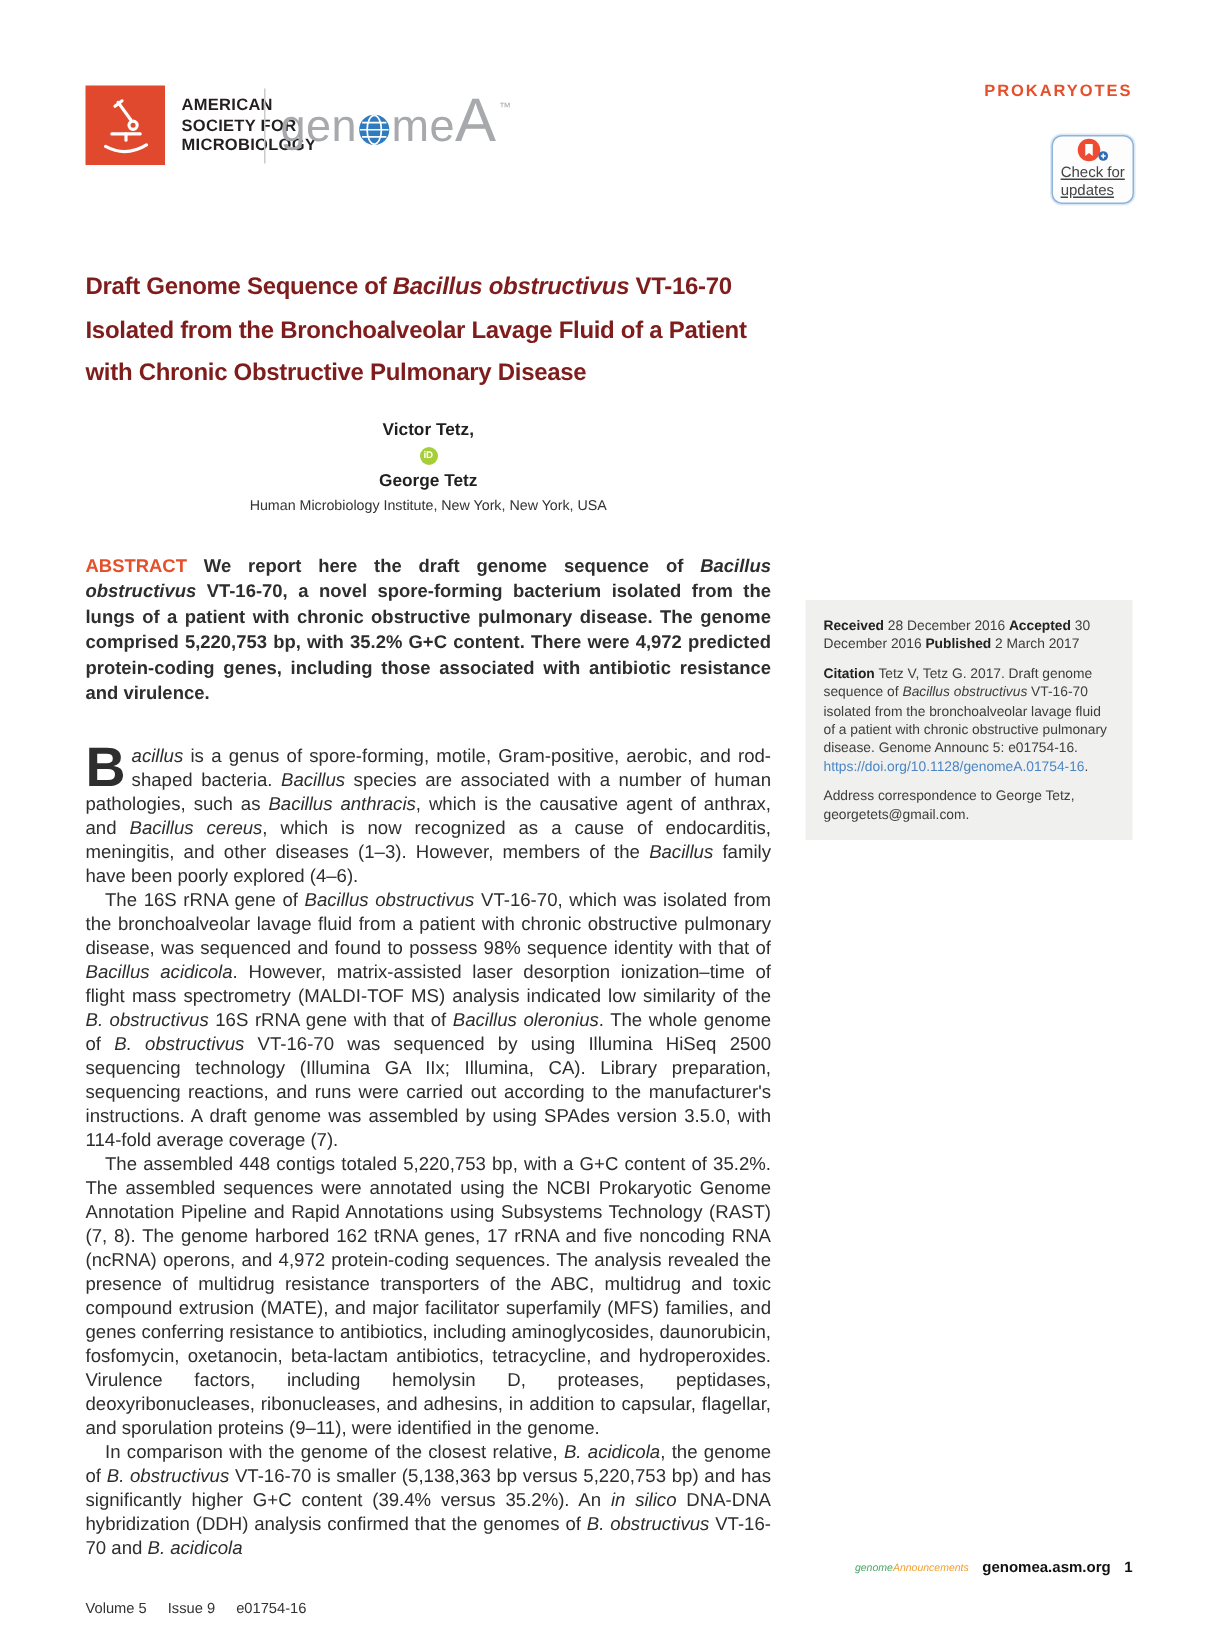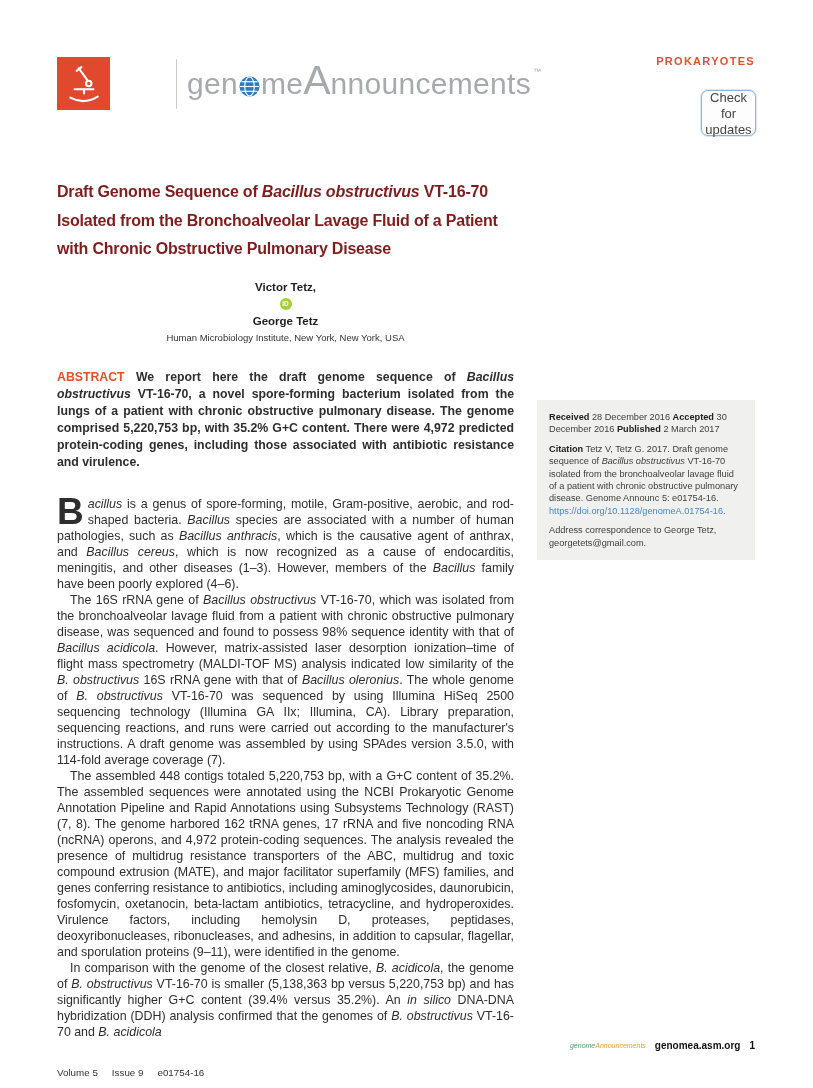--- a/index.html
+++ b/index.html
@@ -23,21 +23,21 @@
   .jl-word { font-size:30px; letter-spacing:.3px; }
   .jl-A { font-size:41px; line-height:1; }
   .jl-tm { font-size:8px; position:relative; top:-20px; left:2px; }
   .globe { width:21px; height:21px; position:relative; top:3px; margin:0 1px; }
   .prokaryotes { position:absolute; right:58px; top:55px; font-size:11px; font-weight:bold;
     letter-spacing:1.3px; color:#E4502C; }
   .crossmark { position:absolute; left:701px; top:90px; width:55px; height:46px;
     border:1px solid #8FB3D9; border-radius:7px; background:#FDFDFD;
     display:flex; flex-direction:column; align-items:center; justify-content:center;
     gap:2px; cursor:pointer; box-shadow:0 0 0 1px rgba(63,127,193,.18); }
-  .cm-text { font-size:13px; color:#444; text-align:center; line-height:1.25; }
+  .cm-text { font-size:10px; color:#444; line-height:1.25;text-decoration:underline; }
 
   
   .main-col { position:absolute; left:57px; top:178px; width:457px; }
   h1.title { font-size:16px; line-height:28.5px; font-weight:bold; color:#7f1d1d;
     letter-spacing:-.2px; margin-bottom:17px; }
   .authors { display:flex; align-items:center; gap:5px; font-size:11.5px; font-weight:bold;
     color:#1f1f1f; margin-bottom:5px;flex-direction:column; }
   .orcid { width:12px; height:12px; border-radius:50%; background:#A6CE39; color:#fff;
     font-size:6.5px; font-weight:bold; display:flex; align-items:center; justify-content:center; }
   .affiliation { font-size:9.5px; color:#333; margin-bottom:26px;text-align:center; }
@@ -76,35 +76,39 @@
       <g fill="none" stroke="#ffffff" stroke-width="2" stroke-linecap="round">
         <path d="M15 5 l8 11"></path>
         <path d="M13 7.5 l4.5 -3.5"></path>
         <circle cx="24.5" cy="19.5" r="2.6"></circle>
         <path d="M11 25 h18"></path>
         <path d="M20 25 v4"></path>
         <path d="M7 33 q13 7 26 -1"></path>
       </g>
     </svg>
   </div>
+  <div class="asm-name">
+    <div>AMERICAN</div>
+    <div>SOCIETY FOR</div>
+    <div>MICROBIOLOGY</div>
+  </div>
   <div class="logo-divider"></div>
   <div class="journal-logo">
     <span class="jl-word">gen</span>
     <svg class="globe" viewBox="0 0 22 22">
       <circle cx="11" cy="11" r="10.5" fill="#2E7BC0"></circle>
       <g stroke="#ffffff" stroke-width="1.2" fill="none">
         <ellipse cx="11" cy="11" rx="5" ry="10"></ellipse>
         <path d="M1 11 h20"></path>
         <path d="M2.5 6 h17"></path>
         <path d="M2.5 16 h17"></path>
       </g>
     </svg>
     <span class="jl-word">me</span>
     <span class="jl-A">A</span>
-    <span class="jl-word">nnouncements</span>
     <span class="jl-tm">™</span>
   </div>
   <div class="prokaryotes">PROKARYOTES</div>
 
   <div class="crossmark">
     <svg viewBox="0 0 22 16" width="22" height="16">
       <circle cx="8" cy="8" r="7.5" fill="#EF4B33"></circle>
       <path d="M5.5 4 h5 v8 l-2.5 -2 -2.5 2 z" fill="#ffffff"></path>
       <circle cx="17.5" cy="12" r="3.2" fill="#2D6DB5"></circle>
       <path d="M17.5 10.4 v3.2 M15.9 12 h3.2" stroke="#ffffff" stroke-width="1"></path>

